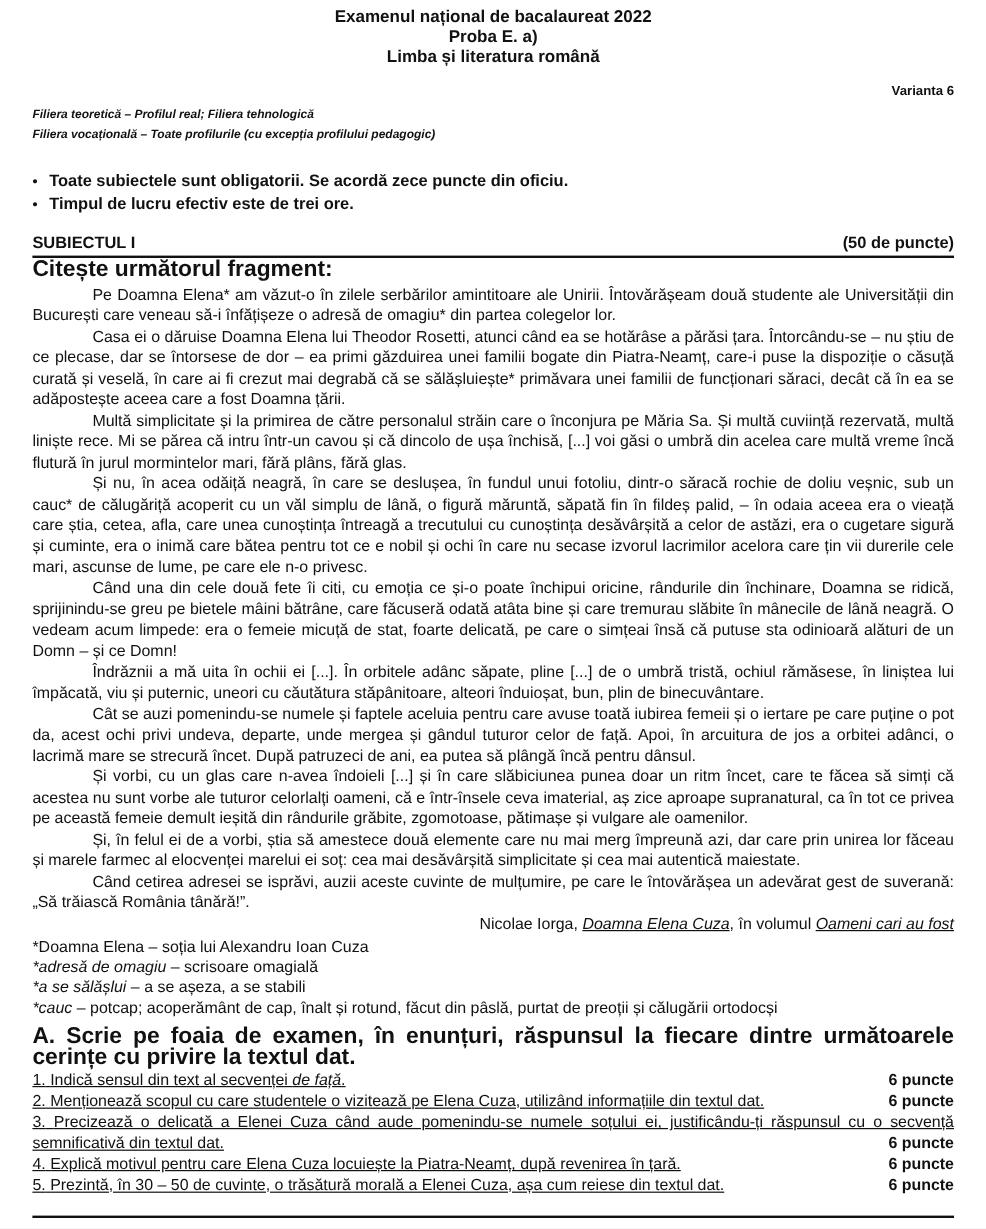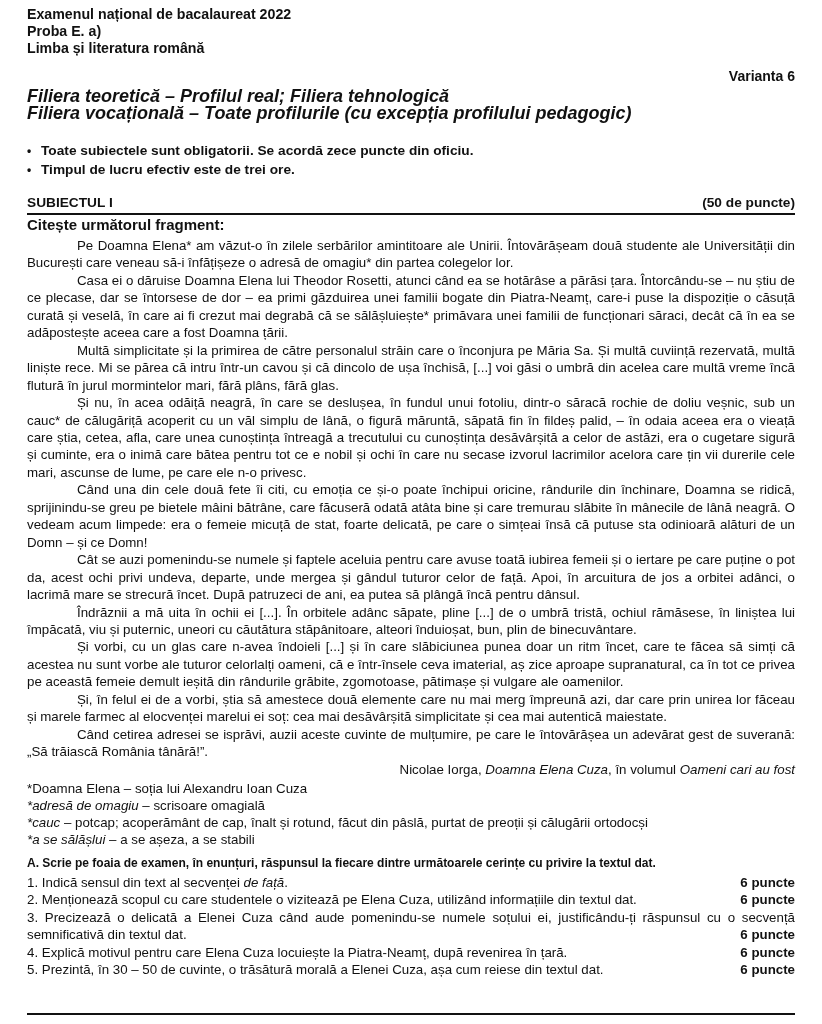--- a/index.html
+++ b/index.html
@@ -9,45 +9,45 @@
     height: 1024px;
     margin: 0 auto;
     background: #ffffff;
     color: #111111;
     font-family: "Liberation Sans", "DejaVu Sans", sans-serif;
     font-size: 13.3px;
     overflow: hidden;
     box-sizing: border-box;
     padding: 6px 27px 0 27px;
   }
-  .title-block { text-align: left; font-weight: bold; font-size: 14.2px; line-height: 17px; }
-  .variant { text-align: right; font-weight: bold; font-size: 14px; margin-top: 11px; line-height: 16px; }
-  .filiera { font-weight: bold; font-style: italic; font-size: 18px; line-height: 16.5px; margin-top: 4px; }
+  .title-block { text-align: center; font-weight: bold; font-size: 14.2px; line-height: 17px; }
+  .variant { text-align: right; font-weight: bold; font-size: 11px; margin-top: 11px; line-height: 16px; }
+  .filiera { font-weight: bold; font-style: italic; font-size: 10px; line-height: 16.5px; margin-top: 4px; }
   .notes { margin-top: 21px; font-weight: bold; font-size: 13.7px; line-height: 17.5px; }
   .note-line .bullet { display: inline-block; width: 14px; font-size: 12px; }
   .subject-row {
     display: flex; justify-content: space-between;
     font-weight: bold; font-size: 13.7px;
     margin-top: 16px; padding-bottom: 3px;
     border-bottom: 2px solid #111;
   }
-  .instruction { font-weight: bold; font-size: 15px; line-height: 18px; margin-top: 1px; }
+  .instruction { font-weight: bold; font-size: 19px; line-height: 18px; margin-top: 1px; }
   .fragment { margin-top: 3px; }
   .fragment p {
     margin: 0; text-indent: 50px; text-align: justify;
     line-height: 17.45px;
   }
   .attribution { text-align: right; line-height: 17.5px; }
-  .attribution .italic { font-style: italic; }
+  .attribution .italic { font-style: italic; text-decoration: underline; }
   .footnotes { margin-top: 2px; line-height: 17.1px; }
   .footnotes .italic { font-style: italic; }
-  .section-a-heading { font-weight: bold; font-size: 12px; text-align: justify; margin-top: 7px; line-height: 17.5px; }
+  .section-a-heading { font-weight: bold; font-size: 19px; text-align: justify; margin-top: 7px; line-height: 17.5px; }
   .cerinte { margin-top: 1px; }
   .cerinta { position: relative; line-height: 17.5px; padding-right: 0; }
-  .cerinta-text { display: block; text-align: justify; }
+  .cerinta-text { display: block; text-align: justify; text-decoration: underline; }
   .cerinta-text em { font-style: italic; }
   .cerinta-points {
     position: absolute; right: 0; bottom: 0;
     font-weight: bold; background: #ffffff; padding-left: 6px; text-align: right;
   }
   .footer-rule {
     position: absolute; left: 27px; right: 27px; top: 1013px;
     border-top: 2px solid #111;
   }
 </style>
@@ -84,43 +84,43 @@
   </div>
 
   <div class="instruction">Citește următorul fragment:</div>
 
   <div class="fragment">
     <p>Pe Doamna Elena* am văzut-o în zilele serbărilor amintitoare ale Unirii. Întovărășeam două studente ale Universității din București care veneau să-i înfățișeze o adresă de omagiu* din partea colegelor lor.</p>
     <p>Casa ei o dăruise Doamna Elena lui Theodor Rosetti, atunci când ea se hotărâse a părăsi țara. Întorcându-se – nu știu de ce plecase, dar se întorsese de dor – ea primi găzduirea unei familii bogate din Piatra-Neamț, care-i puse la dispoziție o căsuță curată și veselă, în care ai fi crezut mai degrabă că se sălășluiește* primăvara unei familii de funcționari săraci, decât că în ea se adăpostește aceea care a fost Doamna țării.</p>
     <p>Multă simplicitate și la primirea de către personalul străin care o înconjura pe Măria Sa. Și multă cuviință rezervată, multă liniște rece. Mi se părea că intru într-un cavou și că dincolo de ușa închisă, [...] voi găsi o umbră din acelea care multă vreme încă flutură în jurul mormintelor mari, fără plâns, fără glas.</p>
     <p>Și nu, în acea odăiță neagră, în care se deslușea, în fundul unui fotoliu, dintr-o săracă rochie de doliu veșnic, sub un cauc* de călugăriță acoperit cu un văl simplu de lână, o figură măruntă, săpată fin în fildeș palid, – în odaia aceea era o vieață care știa, cetea, afla, care unea cunoștința întreagă a trecutului cu cunoștința desăvârșită a celor de astăzi, era o cugetare sigură și cuminte, era o inimă care bătea pentru tot ce e nobil și ochi în care nu secase izvorul lacrimilor acelora care țin vii durerile cele mari, ascunse de lume, pe care ele n-o privesc.</p>
     <p>Când una din cele două fete îi citi, cu emoția ce și-o poate închipui oricine, rândurile din închinare, Doamna se ridică, sprijinindu-se greu pe bietele mâini bătrâne, care făcuseră odată atâta bine și care tremurau slăbite în mânecile de lână neagră. O vedeam acum limpede: era o femeie micuță de stat, foarte delicată, pe care o simțeai însă că putuse sta odinioară alături de un Domn – și ce Domn!</p>
+    <p>Îndrăznii a mă uita în ochii ei [...]. În orbitele adânc săpate, pline [...] de o umbră tristă, ochiul rămăsese, în liniștea lui împăcată, viu și puternic, uneori cu căutătura stăpânitoare, alteori înduioșat, bun, plin de binecuvântare.</p>
     <p>Cât se auzi pomenindu-se numele și faptele aceluia pentru care avuse toată iubirea femeii și o iertare pe care puține o pot da, acest ochi privi undeva, departe, unde mergea și gândul tuturor celor de față. Apoi, în arcuitura de jos a orbitei adânci, o lacrimă mare se strecură încet. După patruzeci de ani, ea putea să plângă încă pentru dânsul.</p>
-    <p>Îndrăznii a mă uita în ochii ei [...]. În orbitele adânc săpate, pline [...] de o umbră tristă, ochiul rămăsese, în liniștea lui împăcată, viu și puternic, uneori cu căutătura stăpânitoare, alteori înduioșat, bun, plin de binecuvântare.</p>
     <p>Și vorbi, cu un glas care n-avea îndoieli [...] și în care slăbiciunea punea doar un ritm încet, care te făcea să simți că acestea nu sunt vorbe ale tuturor celorlalți oameni, că e într-însele ceva imaterial, aș zice aproape supranatural, ca în tot ce privea pe această femeie demult ieșită din rândurile grăbite, zgomotoase, pătimașe și vulgare ale oamenilor.</p>
     <p>Și, în felul ei de a vorbi, știa să amestece două elemente care nu mai merg împreună azi, dar care prin unirea lor făceau și marele farmec al elocvenței marelui ei soț: cea mai desăvârșită simplicitate și cea mai autentică maiestate.</p>
     <p>Când cetirea adresei se isprăvi, auzii aceste cuvinte de mulțumire, pe care le întovărășea un adevărat gest de suverană: „Să trăiască România tânără!”.</p>
   </div>
 
   <div class="attribution">
     <span>Nicolae Iorga, </span><span class="italic">Doamna Elena Cuza</span><span>, în volumul </span><span class="italic">Oameni cari au fost</span>
   </div>
 
   <div class="footnotes">
     <div>
       <span>*Doamna Elena</span><span> – soția lui Alexandru Ioan Cuza</span>
     </div>
     <div>
       <span class="italic">*adresă de omagiu</span><span> – scrisoare omagială</span>
     </div>
     <div>
-      <span class="italic">*cauc</span><span> – potcap; acoperământ de cap, înalt și rotund, făcut din pâslă, purtat de preoții și călugării ortodocși</span>
+      <span class="italic">*a se sălășlui</span><span> – a se așeza, a se stabili</span>
     </div>
     <div>
-      <span class="italic">*a se sălășlui</span><span> – a se așeza, a se stabili</span>
+      <span class="italic">*cauc</span><span> – potcap; acoperământ de cap, înalt și rotund, făcut din pâslă, purtat de preoții și călugării ortodocși</span>
     </div>
   </div>
 
   <div class="section-a-heading">A. Scrie pe foaia de examen, în enunțuri, răspunsul la fiecare dintre următoarele cerințe cu privire la textul dat.</div>
 
   <div class="cerinte">
 
     <div class="cerinta">
       <span class="cerinta-text">
         <span>1.</span>

